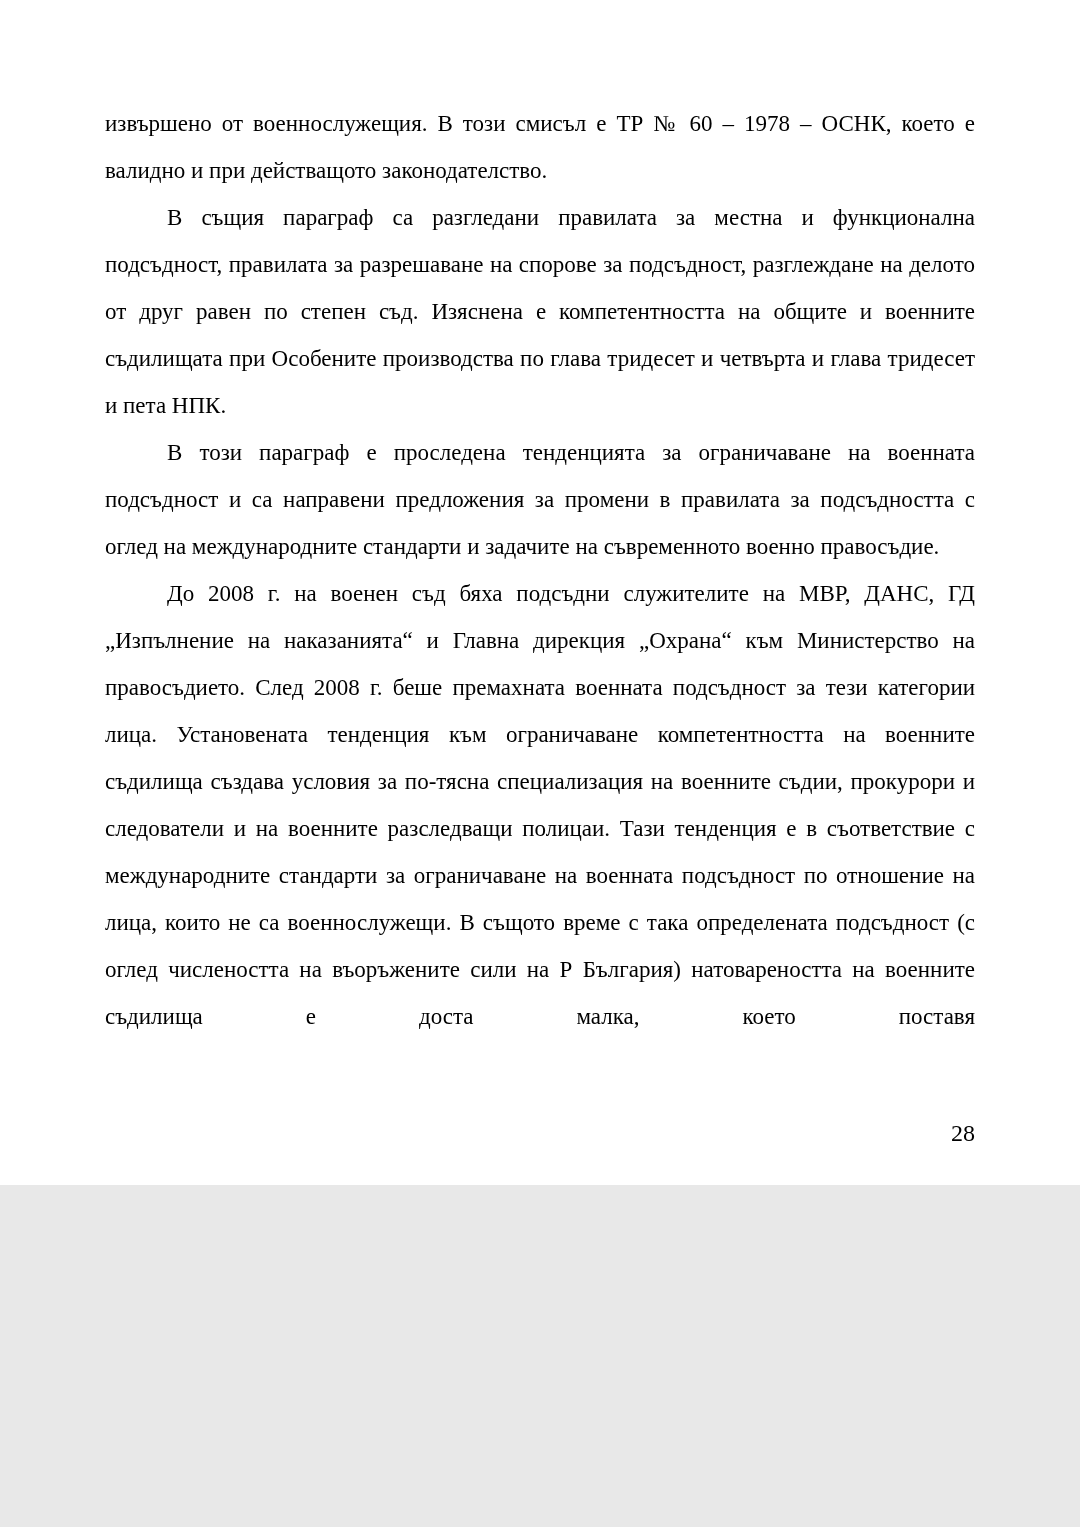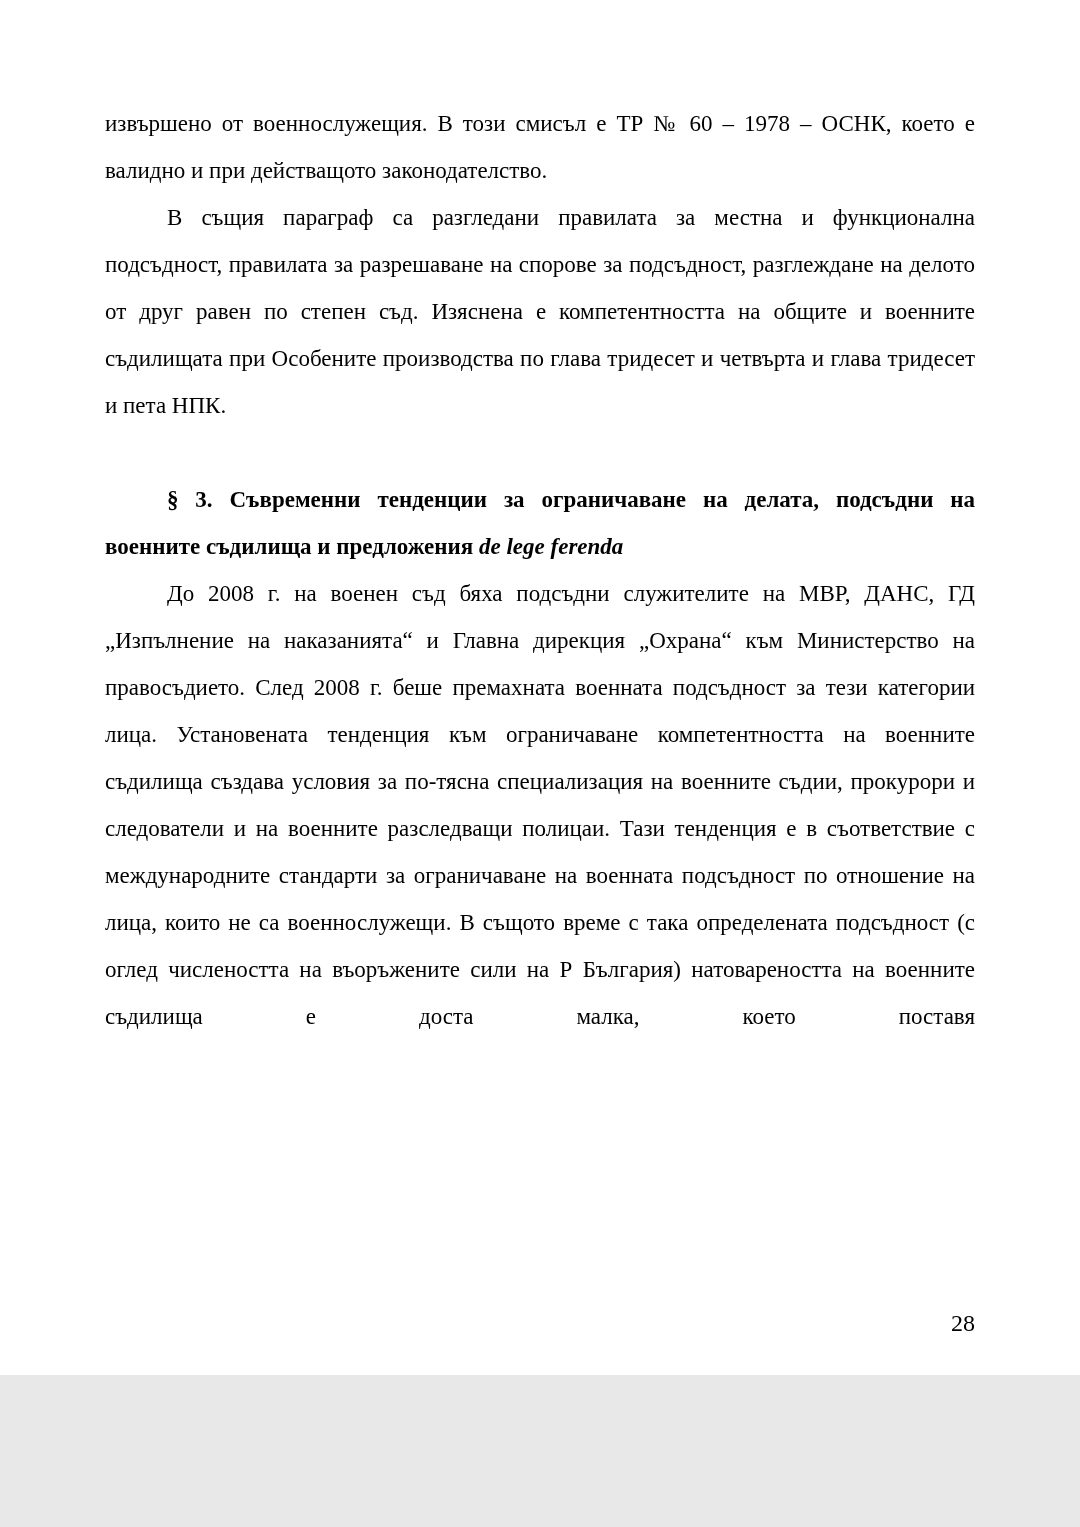--- a/index.html
+++ b/index.html
@@ -3,21 +3,21 @@
 <meta charset="utf-8">
 <style>
   html, body {
     margin: 0;
     padding: 0;
     background: #e8e8e8;
   }
   .page {
     position: relative;
     width: 1080px;
-    height: 1375px;
+    height: 1185px;
     margin: 0 auto;
     background: #ffffff;
     box-sizing: border-box;
     padding: 100px 105px 0 105px;
     font-family: "Liberation Serif", "DejaVu Serif", serif;
     font-size: 23px;
     line-height: 47px;
     color: #000000;
     text-align: justify;
   }
@@ -50,20 +50,20 @@
 </head>
 <body>
 
 <div class="page">
 
   <p class="no-indent">извършено от военнослужещия. В този смисъл е ТР № 60 – 1978 – ОСНК, което е валидно и при действащото законодателство.</p>
 
 
   <p>В същия параграф са разгледани правилата за местна и функционална подсъдност, правилата за разрешаване на спорове за подсъдност, разглеждане на делото от друг равен по степен съд. Изяснена е компетентността на общите и военните съдилищата при Особените производства по глава тридесет и четвърта и глава тридесет и пета НПК.</p>
 
-  <p class="heading"><span>§ 3. Съвременни тенденции за ограничаване на делата, подсъдни на военните съдилища и предложения </span><span class="latin">de lege ferenda</span></p>
 
+  <p>В този параграф е проследена тенденцията за ограничаване на военната подсъдност и са направени предложения за промени в правилата за подсъдността с оглед на международните стандарти и задачите на съвременното военно правосъдие.</p>
 
   <p class="continues">До 2008 г. на военен съд бяха подсъдни служителите на МВР, ДАНС, ГД „Изпълнение на наказанията“ и Главна дирекция „Охрана“ към Министерство на правосъдието. След 2008 г. беше премахната военната подсъдност за тези категории лица. Установената тенденция към ограничаване компетентността на военните съдилища създава условия за по-тясна специализация на военните съдии, прокурори и следователи и на военните разследващи полицаи. Тази тенденция е в съответствие с международните стандарти за ограничаване на военната подсъдност по отношение на лица, които не са военнослужещи. В същото време с така определената подсъдност (с оглед числеността на въоръжените сили на Р България) натовареността на военните съдилища е доста малка, което поставя</p>
 
   <div class="page-number">28</div>
 
 </div>
 
 </body></html>

